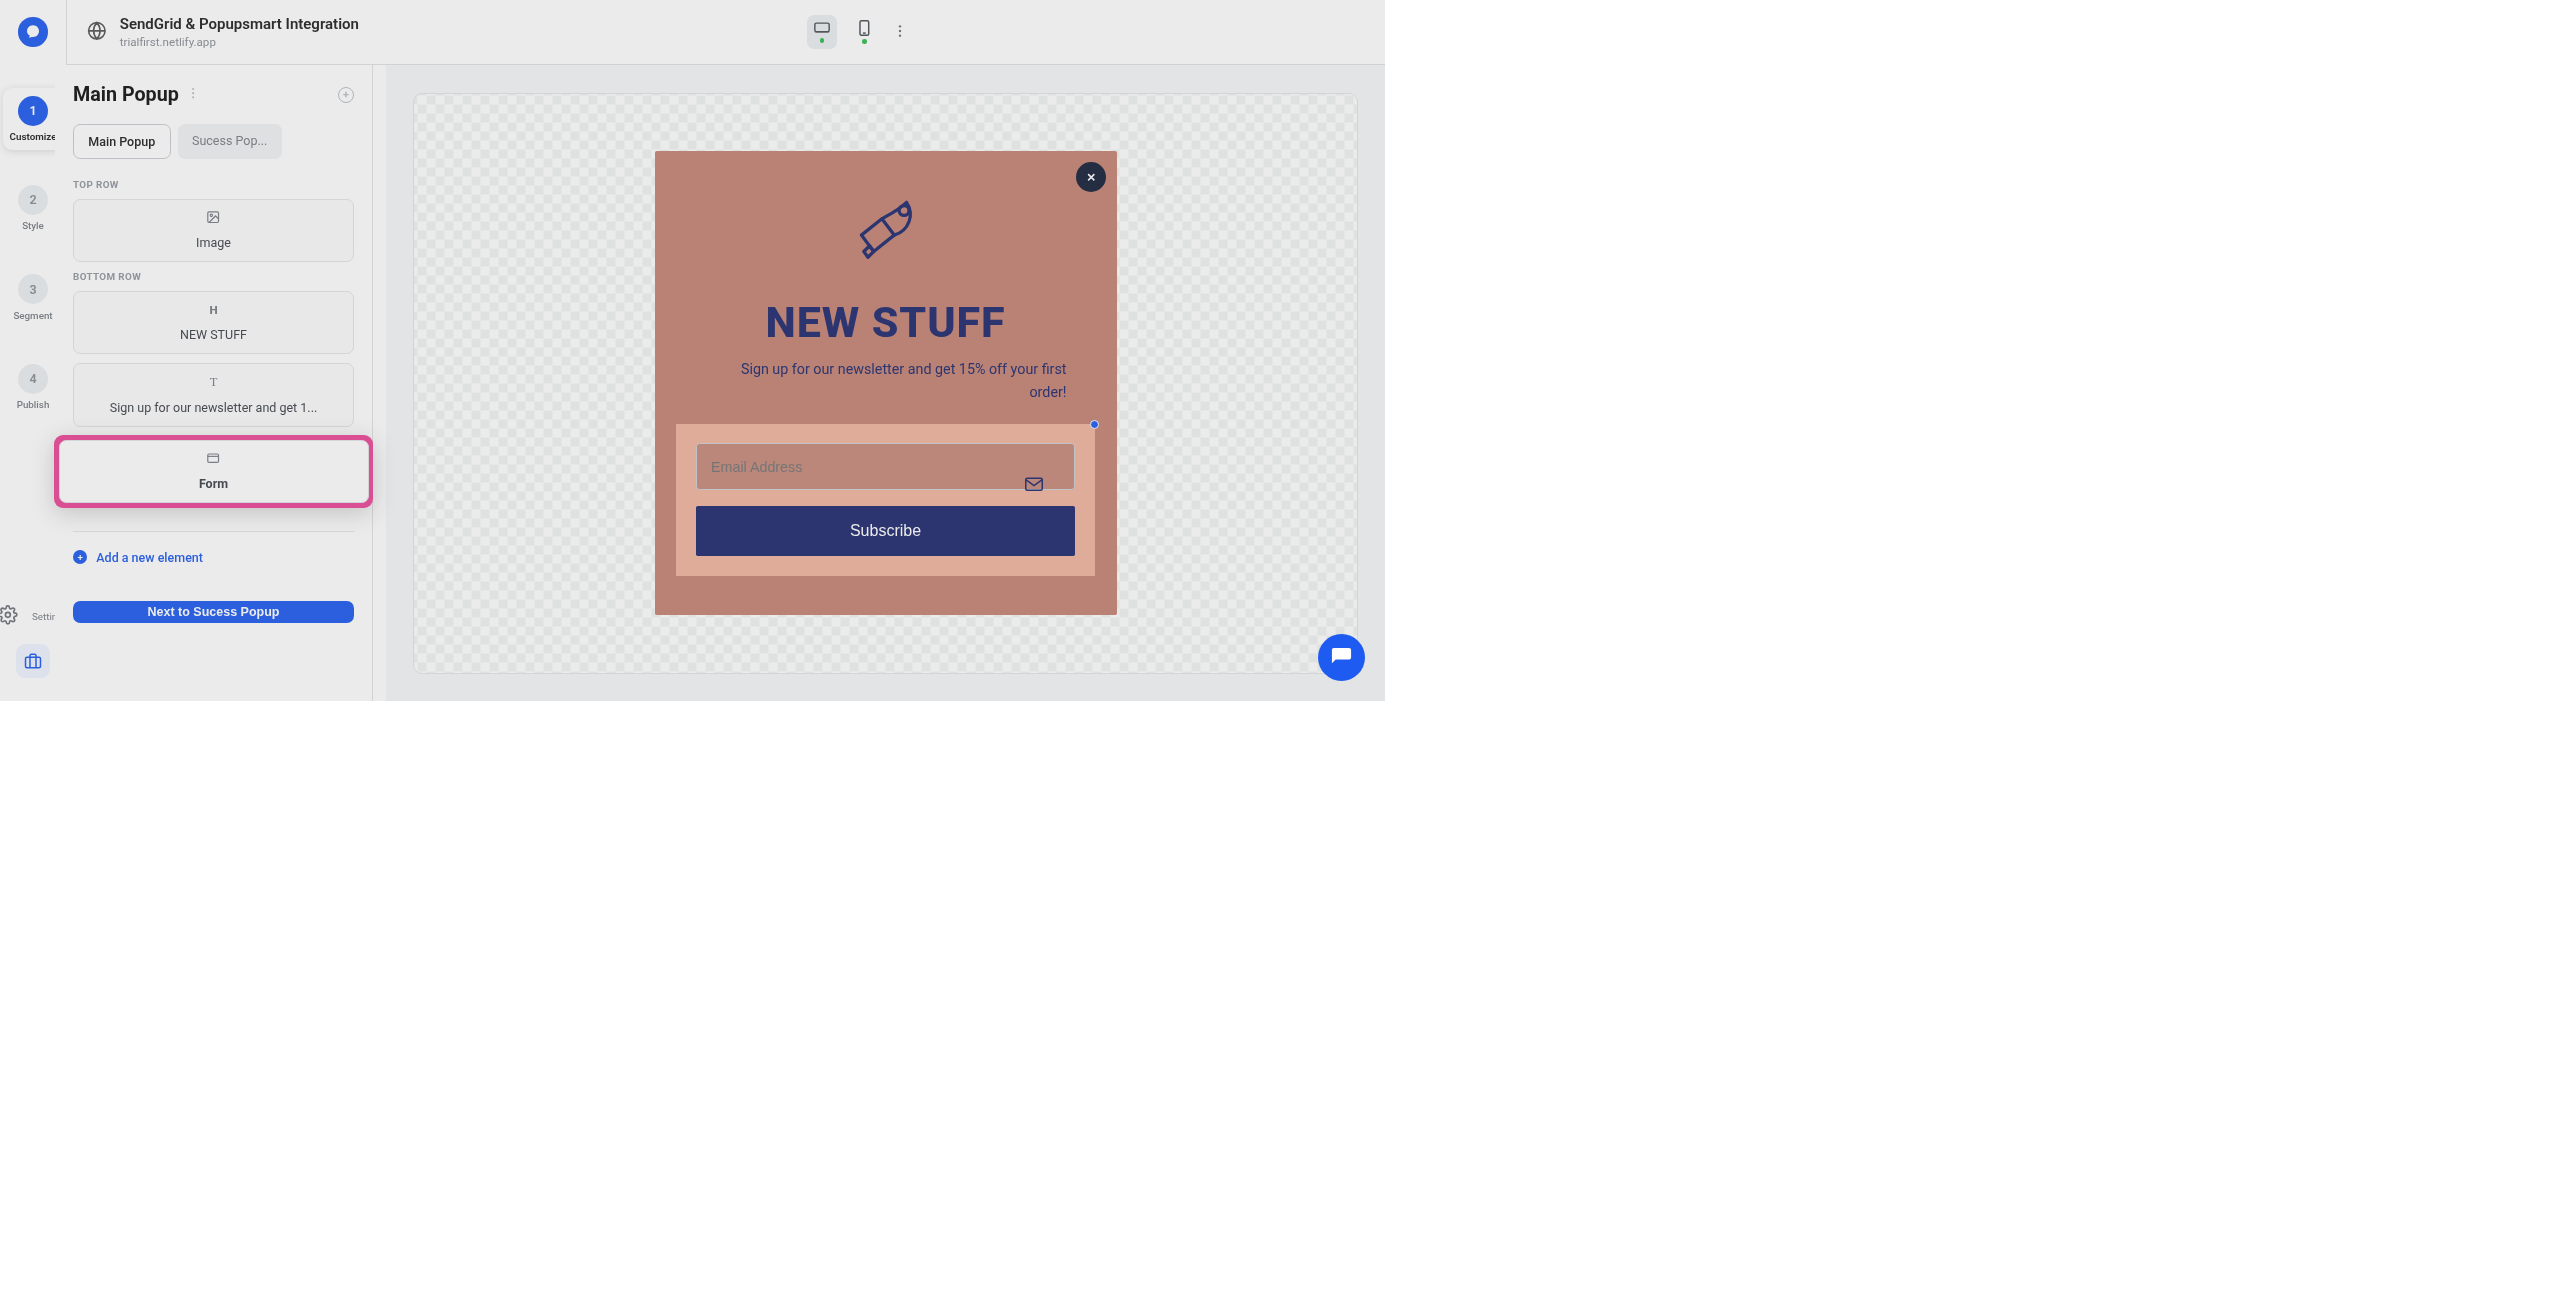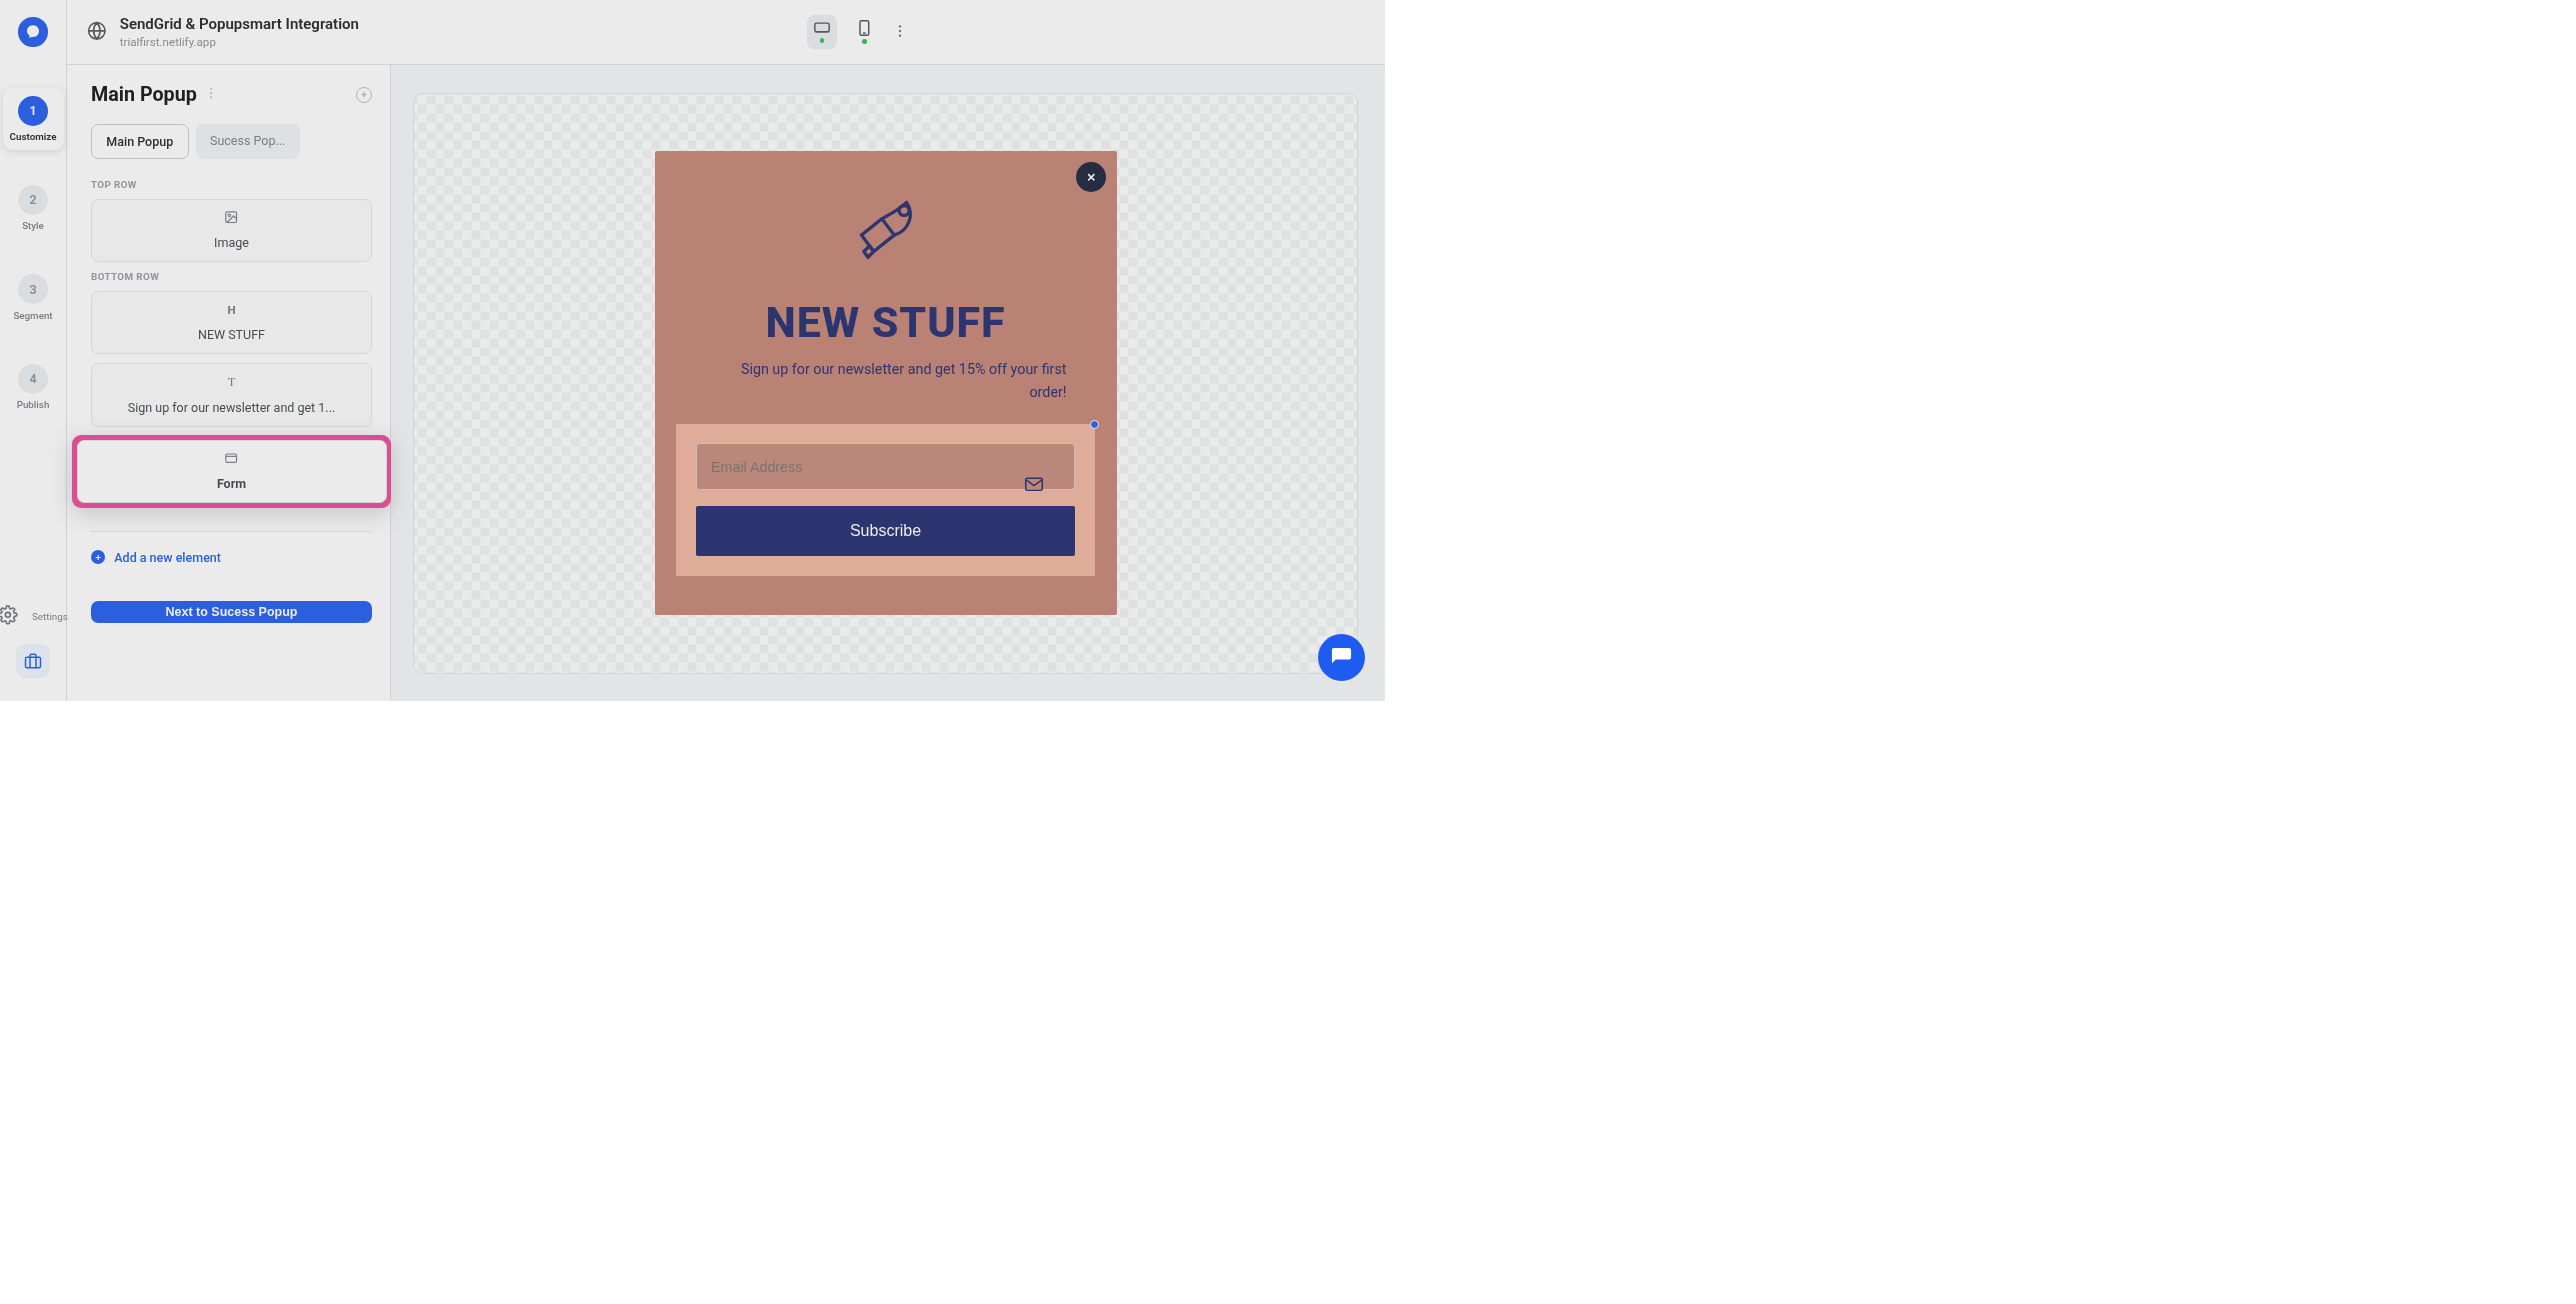--- a/index.html
+++ b/index.html
@@ -134,21 +134,21 @@
       align-items: center;
       justify-content: center;
       gap: 2.7px;
     }
     .device-btn.active { background: #eceff2; }
     .device-dot { width: 4.5px; height: 4.5px; border-radius: 50%; background: #2fbd4c; }
     .kebab { color: #6d727a; cursor: pointer; }
     
     .panel {
       position: absolute;
-      left: 73px;
+      left: 55px;
       top: 65px;
       width: 318px;
       height: calc(100% - 65px);
       border-right: 0.9px solid #e2e2e2;
       background: #ffffff;
       padding: 18px;
       z-index: 2;
     }
     .panel-header {
       display: flex;

